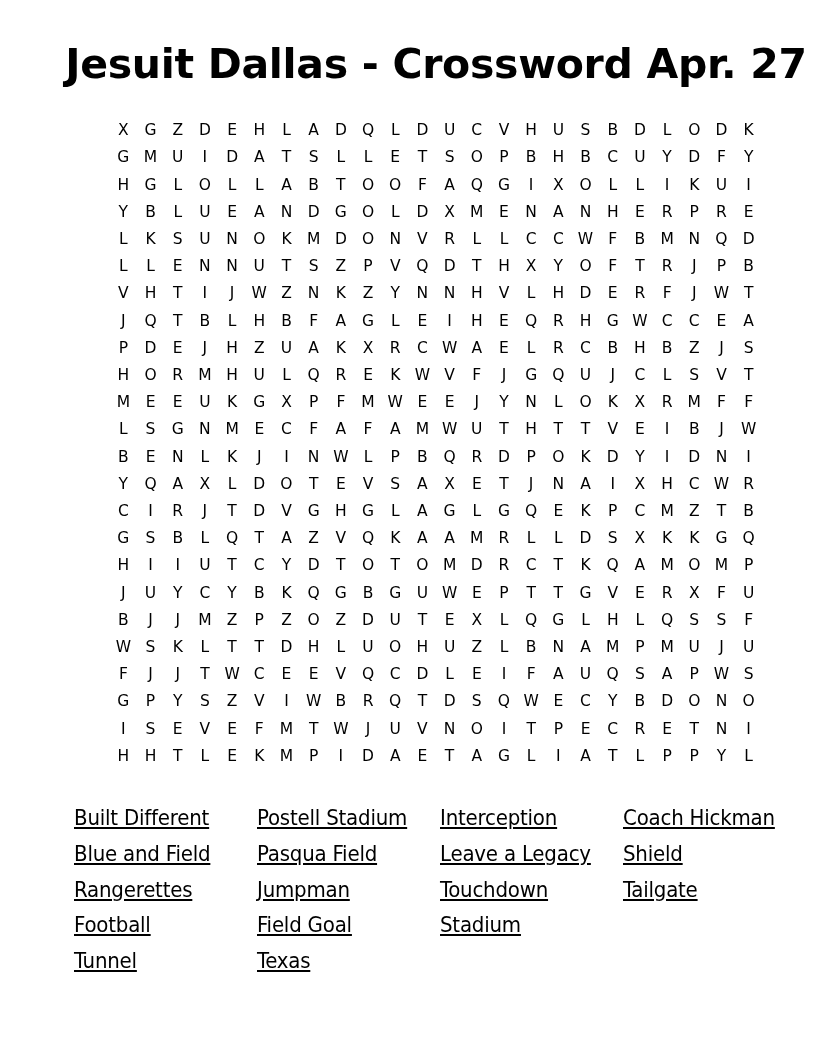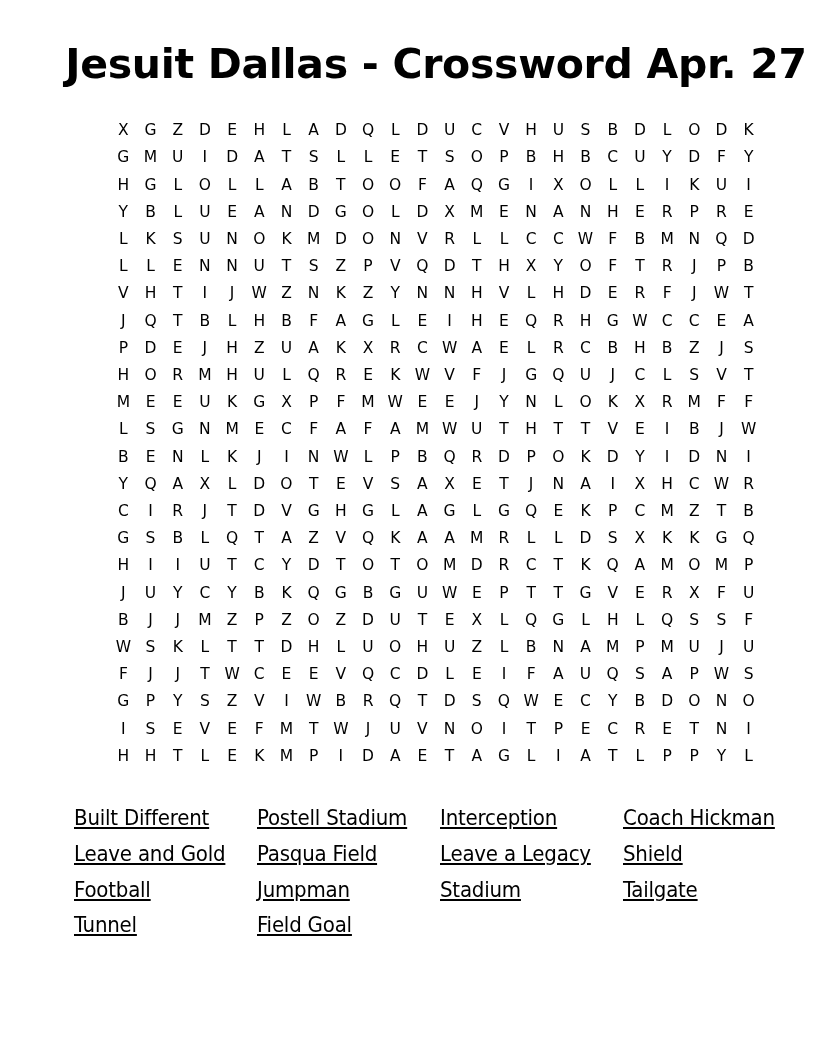--- a/index.html
+++ b/index.html
@@ -707,33 +707,36 @@
             <td>Y</td>
             <td>L</td>
           </tr>
         </tbody>
     </table>
   </div>
 
   <div class="wordlist">
       <div class="wl-col">
         <div class="wl-item">Built Different</div>
-        <div class="wl-item">Leave and Gold</div>
+        <div class="wl-item">Blue and Field</div>
+        <div class="wl-item">Rangerettes</div>
         <div class="wl-item">Football</div>
         <div class="wl-item">Tunnel</div>
       </div>
       <div class="wl-col">
         <div class="wl-item">Postell Stadium</div>
         <div class="wl-item">Pasqua Field</div>
         <div class="wl-item">Jumpman</div>
         <div class="wl-item">Field Goal</div>
+        <div class="wl-item">Texas</div>
       </div>
       <div class="wl-col">
         <div class="wl-item">Interception</div>
         <div class="wl-item">Leave a Legacy</div>
+        <div class="wl-item">Touchdown</div>
         <div class="wl-item">Stadium</div>
       </div>
       <div class="wl-col">
         <div class="wl-item">Coach Hickman</div>
         <div class="wl-item">Shield</div>
         <div class="wl-item">Tailgate</div>
       </div>
     </div>
 
 </div>

